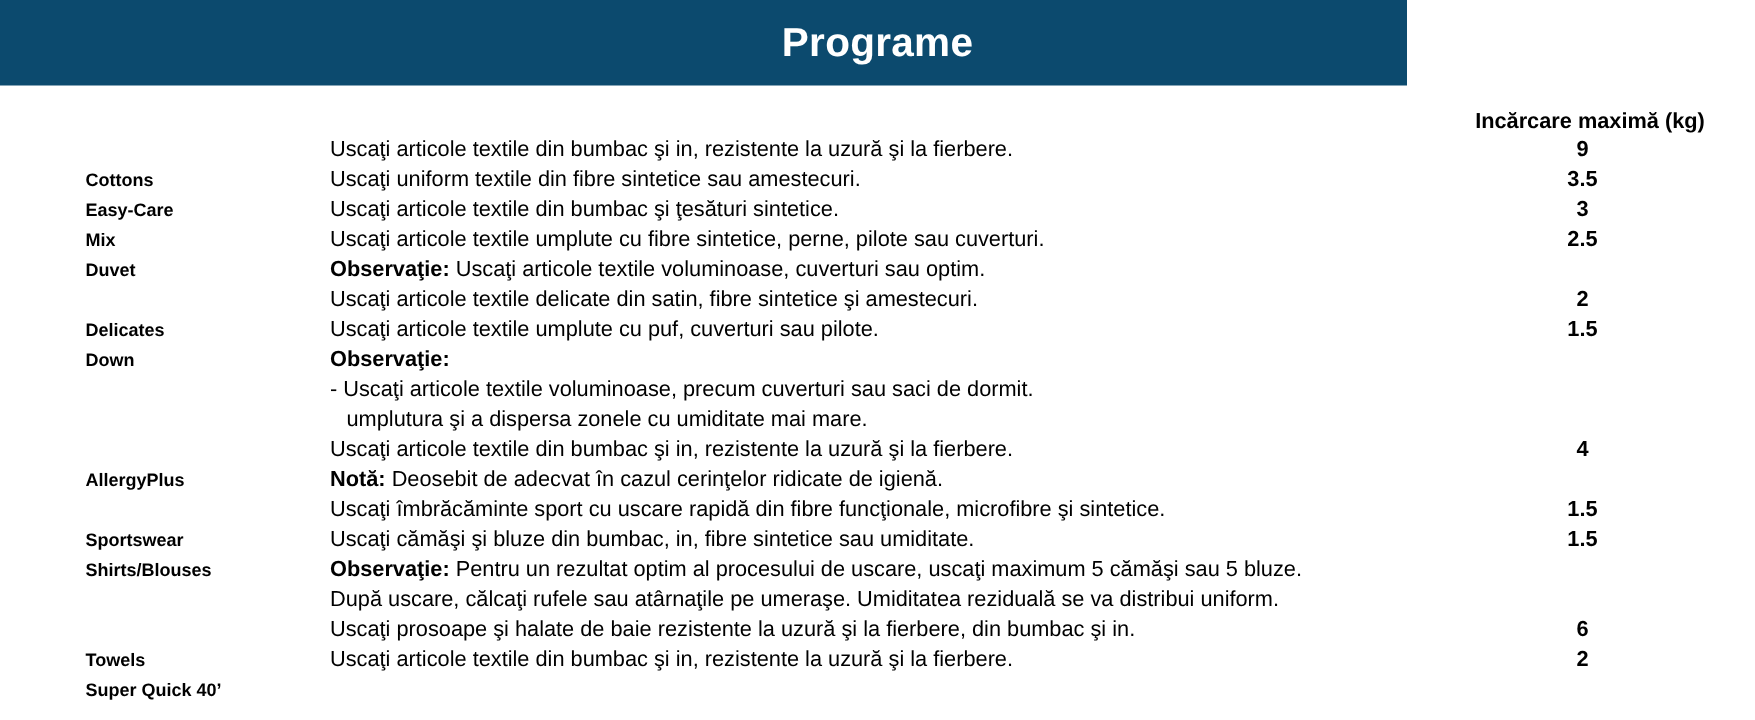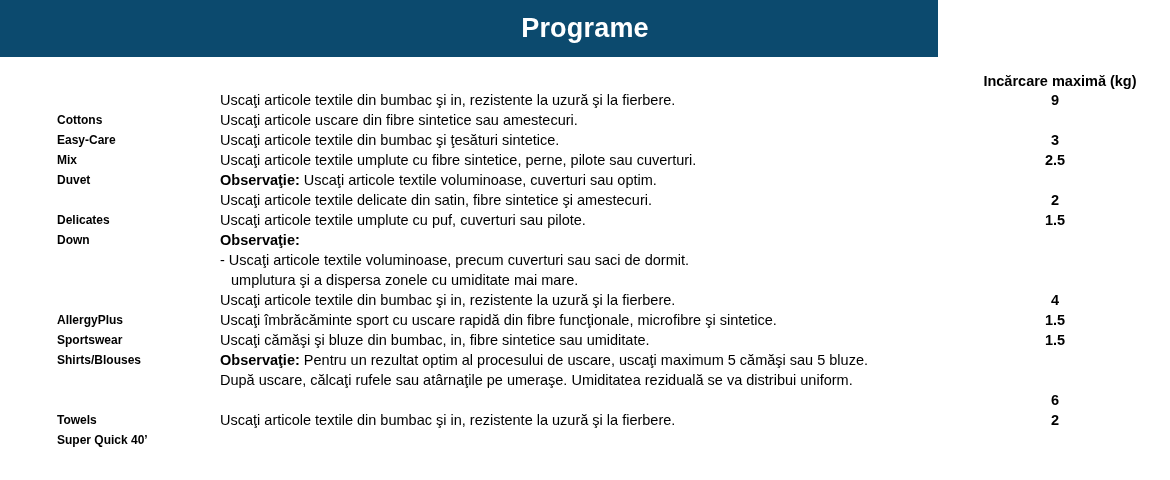--- a/index.html
+++ b/index.html
@@ -118,21 +118,22 @@
   <div class="table-area">
     <div class="col-header">Incărcare maximă (kg)</div>
     <div class="rows" id="rows-container">
         <div class="row">
           <div class="cell-program">Cottons</div>
           <div class="cell-desc">Uscaţi articole textile din bumbac şi in, rezistente la uzură şi la fierbere.</div>
           <div class="cell-load">9</div>
         </div>
         <div class="row">
           <div class="cell-program">Easy-Care</div>
-          <div class="cell-desc">Uscaţi articole uscare din fibre sintetice sau amestecuri.</div>
+          <div class="cell-desc">Uscaţi uniform textile din fibre sintetice sau amestecuri.</div>
+          <div class="cell-load">3.5</div>
         </div>
         <div class="row">
           <div class="cell-program">Mix</div>
           <div class="cell-desc">Uscaţi articole textile din bumbac şi ţesături sintetice.</div>
           <div class="cell-load">3</div>
         </div>
         <div class="row">
           <div class="cell-program">Duvet</div>
           <div class="cell-desc">Uscaţi articole textile umplute cu fibre sintetice, perne, pilote sau cuverturi.</div>
           <div class="cell-load">2.5</div>
@@ -166,20 +167,25 @@
           <div class="cell-program"></div>
           <div class="cell-desc indent">umplutura şi a dispersa zonele cu umiditate mai mare.</div>
           <div class="cell-load"></div>
         </div>
         <div class="row">
           <div class="cell-program">AllergyPlus</div>
           <div class="cell-desc">Uscaţi articole textile din bumbac şi in, rezistente la uzură şi la fierbere.</div>
           <div class="cell-load">4</div>
         </div>
         <div class="row">
+          <div class="cell-program"></div>
+          <div class="cell-desc"><b>Notă:</b><span> Deosebit de adecvat în cazul cerinţelor ridicate de igienă.</span></div>
+          <div class="cell-load"></div>
+        </div>
+        <div class="row">
           <div class="cell-program">Sportswear</div>
           <div class="cell-desc">Uscaţi îmbrăcăminte sport cu uscare rapidă din fibre funcţionale, microfibre şi sintetice.</div>
           <div class="cell-load">1.5</div>
         </div>
         <div class="row">
           <div class="cell-program">Shirts/Blouses</div>
           <div class="cell-desc">Uscaţi cămăşi şi bluze din bumbac, in, fibre sintetice sau umiditate.</div>
           <div class="cell-load">1.5</div>
         </div>
         <div class="row">
@@ -187,20 +193,21 @@
           <div class="cell-desc"><b>Observaţie:</b><span> Pentru un rezultat optim al procesului de uscare, uscaţi maximum 5 cămăşi sau 5 bluze.</span></div>
           <div class="cell-load"></div>
         </div>
         <div class="row">
           <div class="cell-program"></div>
           <div class="cell-desc">După uscare, călcaţi rufele sau atârnaţile pe umeraşe. Umiditatea reziduală se va distribui uniform.</div>
           <div class="cell-load"></div>
         </div>
         <div class="row">
           <div class="cell-program">Towels</div>
+          <div class="cell-desc">Uscaţi prosoape şi halate de baie rezistente la uzură şi la fierbere, din bumbac şi in.</div>
           <div class="cell-load">6</div>
         </div>
         <div class="row">
           <div class="cell-program">Super Quick 40’</div>
           <div class="cell-desc">Uscaţi articole textile din bumbac şi in, rezistente la uzură şi la fierbere.</div>
           <div class="cell-load">2</div>
         </div>
       </div>
   </div>
 

